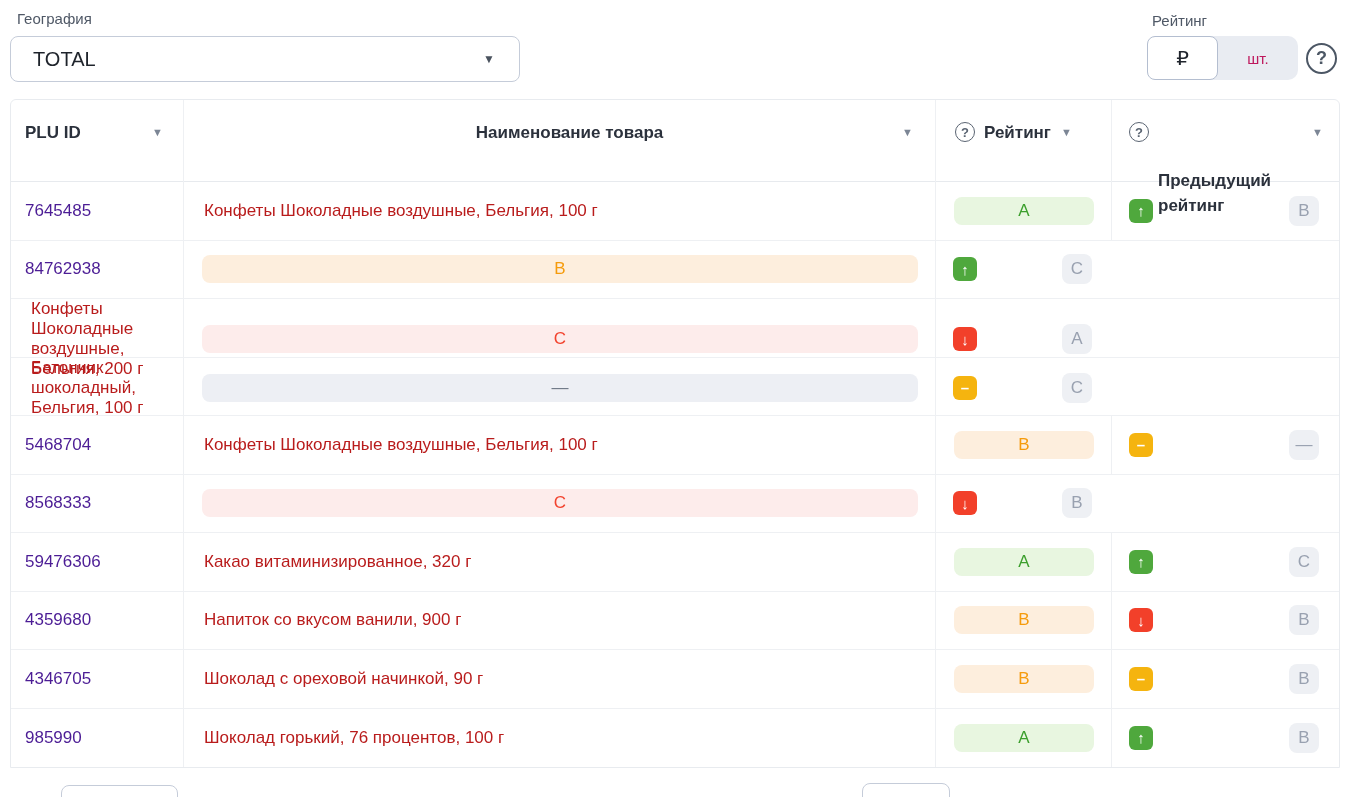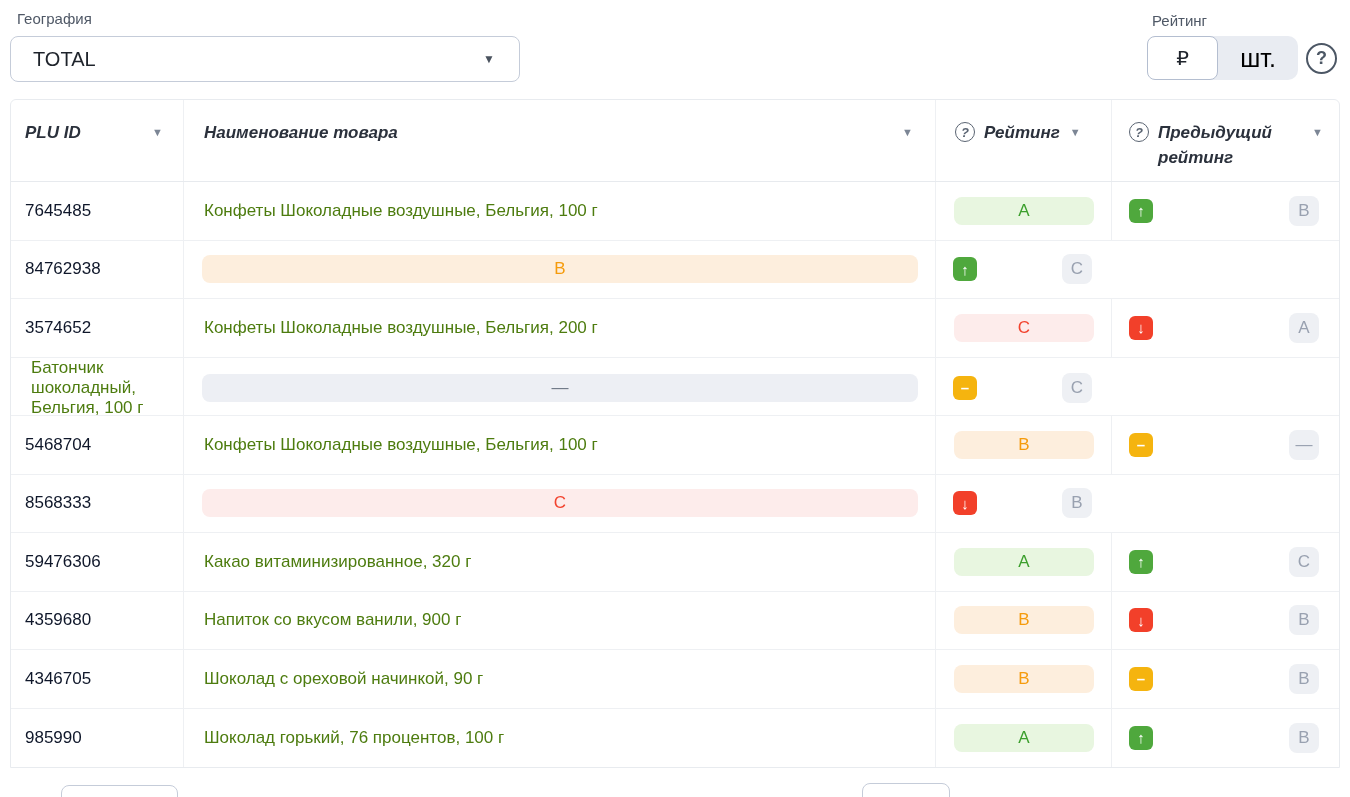--- a/index.html
+++ b/index.html
@@ -47,21 +47,21 @@
   .unit-btn {
     display: flex; align-items: center; justify-content: center;
     font-size: 20px; cursor: pointer; border-radius: 8px;
   }
   .unit-btn.selected {
     width: 71px; background: #ffffff;
     border: 1px solid #b4bed0;
     color: #20252d;
   }
   .unit-btn.unselected {
-    flex: 1; color: #000000; font-size: 25px; border-radius: 20px;
+    flex: 1; color: #be185d; font-size: 15px; border-radius: 20px;
   }
   .help-big {
     position: absolute; left: 1306px; top: 43px;
     width: 31px; height: 31px; border-radius: 50%;
     border: 2.5px solid #4c5765; color: #4c5765;
     display: flex; align-items: center; justify-content: center;
     font-size: 18px; font-weight: bold; cursor: pointer;
   }
 
   
@@ -71,31 +71,31 @@
     border-radius: 6px 6px 0 0;
     background: #fff;
   }
   .thead, .tr {
     display: grid;
     grid-template-columns: 173px 752px 176px 227px;
   }
   .th, .td { border-right: 1px solid #eef0f3; position: relative; }
   .th:last-child, .td:last-child { border-right: none; }
 
-  .thead { height: 82px; border-bottom: 1px solid #e7eaee; font-style: italic; }
+  .thead { height: 82px; border-bottom: 1px solid #e7eaee; }
   .th {
     padding-top: 20px;
     font-size: 17px; font-weight: bold; color: #2b313c;
     line-height: 25px;
   }
   .th.h1 { padding-left: 14px; }
-  .th.h2 { padding-left: 20px; }
+  .th.h2 { padding-left: 20px; text-align: center; }
   .th.h3 { padding-left: 19px; display: flex; gap: 9px; align-items: flex-start; }
   .th.h4 { padding-left: 17px; display: flex; gap: 9px; align-items: flex-start; }
-  .th.h4 .col-label { width: 112px; }
+  .th.h4 .col-label { width: 112px; margin-top: 48px; }
 
   .sort {
     font-size: 11px; color: #7c8695; line-height: 25px; cursor: pointer;
   }
   .sort.abs { position: absolute; top: 20px; }
   .h1 .sort.abs { right: 20px; }
   .h2 .sort.abs { right: 22px; }
   .h4 .sort { position: absolute; right: 16px; top: 20px; }
   .h3 .sort { margin-left: 1px; }
 
@@ -103,22 +103,22 @@
     width: 20px; height: 20px; min-width: 20px; border-radius: 50%;
     border: 1.5px solid #5a6472; color: #5a6472;
     display: inline-flex; align-items: center; justify-content: center;
     font-size: 13px; font-weight: bold;
     margin-top: 2px; cursor: pointer;
   }
 
   .tr { height: 58.5px; border-bottom: 1px solid #eef0f3; }
   .tr:last-child { border-bottom: none; }
   .td { display: flex; align-items: center; font-size: 17px; }
-  .td.c1 { padding-left: 14px; color: #0f172a; }
-  .td.c2 { padding-left: 20px; color: #4d7c0f; }
+  .td.c1 { padding-left: 14px; color: #4c1d95; }
+  .td.c2 { padding-left: 20px; color: #b91c1c; }
   .td.c3 { padding: 0 17px 0 18px; }
   .td.c4 { padding: 0 20px 0 17px; justify-content: space-between; }
 
   .badge {
     flex: 1; height: 28px; border-radius: 8px;
     display: flex; align-items: center; justify-content: center;
     font-size: 17px;
   }
   .badge-a    { background: #e8f6e0; color: #3c9f2d; }
   .badge-b    { background: #fdeedd; color: #f59b0c; }
@@ -210,23 +210,20 @@
     <div class="td c3">
       <span class="badge badge-b">B</span>
     </div>
     <div class="td c4">
       <span class="trend trend-up">↑</span>
       <span class="chip">C</span>
     </div>
   </div>
 
   <div class="tr">
-    <div class="td c1">
-      <span class="plu">3574652</span>
-    </div>
     <div class="td c2">
       <span class="pname">Конфеты Шоколадные воздушные, Бельгия, 200 г</span>
     </div>
     <div class="td c3">
       <span class="badge badge-c">C</span>
     </div>
     <div class="td c4">
       <span class="trend trend-down">↓</span>
       <span class="chip">A</span>
     </div>

